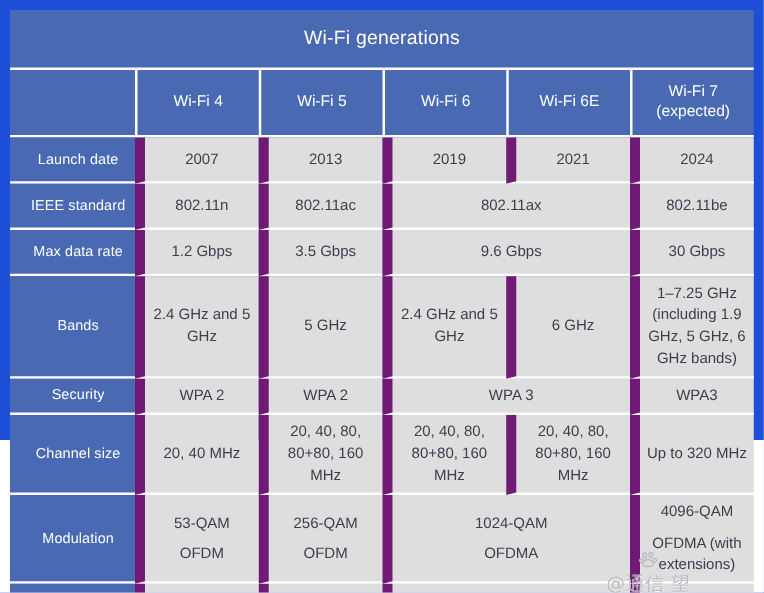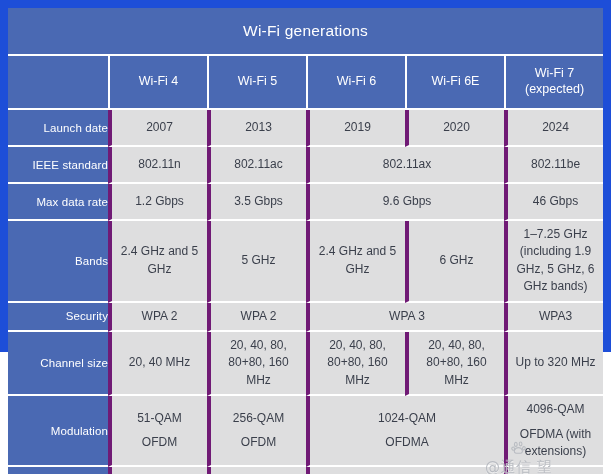--- a/index.html
+++ b/index.html
@@ -60,36 +60,36 @@
   }
   .col-head.blank {
     border-left: none;
   }
 
   
   .row-label {
     background: #4a69b3;
     color: #ffffff;
     font-size: 11.5px;
-    text-align: right;
+    text-align: center;
     padding: 4px 0 4px 9px;
     border-bottom: 2px solid #ffffff;
     vertical-align: middle;
     letter-spacing: 0.1px;
   }
 
   
   .data-cell {
     background: #dededf;
     color: #3a3f4b;
     font-size: 12px;
     line-height: 1.45;
     text-align: center;
     padding: 5px 5px;
-    border-left: 4px solid #701a75;
+    border-left: 8px solid #701a75;
     border-bottom: 2px solid #ffffff;
     vertical-align: middle;
   }
 
   .r-launch .data-cell,
   .r-ieee .data-cell,
   .r-rate .data-cell { height: 25px; }
   .r-bands .data-cell { height: 62px; }
   .r-security .data-cell { height: 17px; text-align: center; }
   .r-channel .data-cell { height: 42px; }
@@ -154,38 +154,38 @@
         <div>Wi-Fi 7</div>
         <div>(expected)</div>
       </td>
     </tr>
 
     <tr class="r-launch">
       <td class="row-label">Launch date</td>
       <td class="data-cell">2007</td>
       <td class="data-cell">2013</td>
       <td class="data-cell">2019</td>
-      <td class="data-cell">2020</td>
+      <td class="data-cell">2021</td>
       <td class="data-cell">2024</td>
     </tr>
 
     <tr class="r-ieee">
       <td class="row-label">IEEE standard</td>
       <td class="data-cell">802.11n</td>
       <td class="data-cell">802.11ac</td>
       <td class="data-cell" colspan="2">802.11ax</td>
       <td class="data-cell">802.11be</td>
     </tr>
 
     <tr class="r-rate">
       <td class="row-label">Max data rate</td>
       <td class="data-cell">1.2 Gbps</td>
       <td class="data-cell">3.5 Gbps</td>
       <td class="data-cell" colspan="2">9.6 Gbps</td>
-      <td class="data-cell">46 Gbps</td>
+      <td class="data-cell">30 Gbps</td>
     </tr>
 
     <tr class="r-bands">
       <td class="row-label">Bands</td>
       <td class="data-cell">2.4 GHz and 5 GHz</td>
       <td class="data-cell">5 GHz</td>
       <td class="data-cell">2.4 GHz and 5 GHz</td>
       <td class="data-cell">6 GHz</td>
       <td class="data-cell">1–7.25 GHz (including 1.9 GHz, 5 GHz, 6 GHz bands)</td>
     </tr>
@@ -203,21 +203,21 @@
       <td class="data-cell">20, 40 MHz</td>
       <td class="data-cell">20, 40, 80, 80+80, 160 MHz</td>
       <td class="data-cell">20, 40, 80, 80+80, 160 MHz</td>
       <td class="data-cell">20, 40, 80, 80+80, 160 MHz</td>
       <td class="data-cell">Up to 320 MHz</td>
     </tr>
 
     <tr class="r-modulation">
       <td class="row-label">Modulation</td>
       <td class="data-cell">
-        <div class="line">51-QAM</div>
+        <div class="line">53-QAM</div>
         <div class="line">OFDM</div>
       </td>
       <td class="data-cell">
         <div class="line">256-QAM</div>
         <div class="line">OFDM</div>
       </td>
       <td class="data-cell" colspan="2">
         <div class="line">1024-QAM</div>
         <div class="line">OFDMA</div>
       </td>

